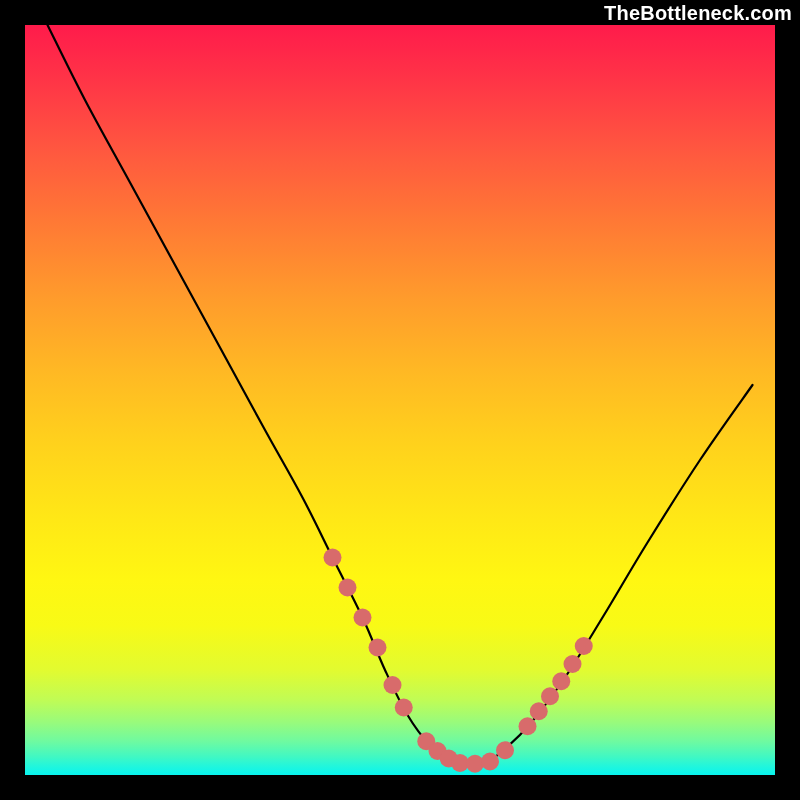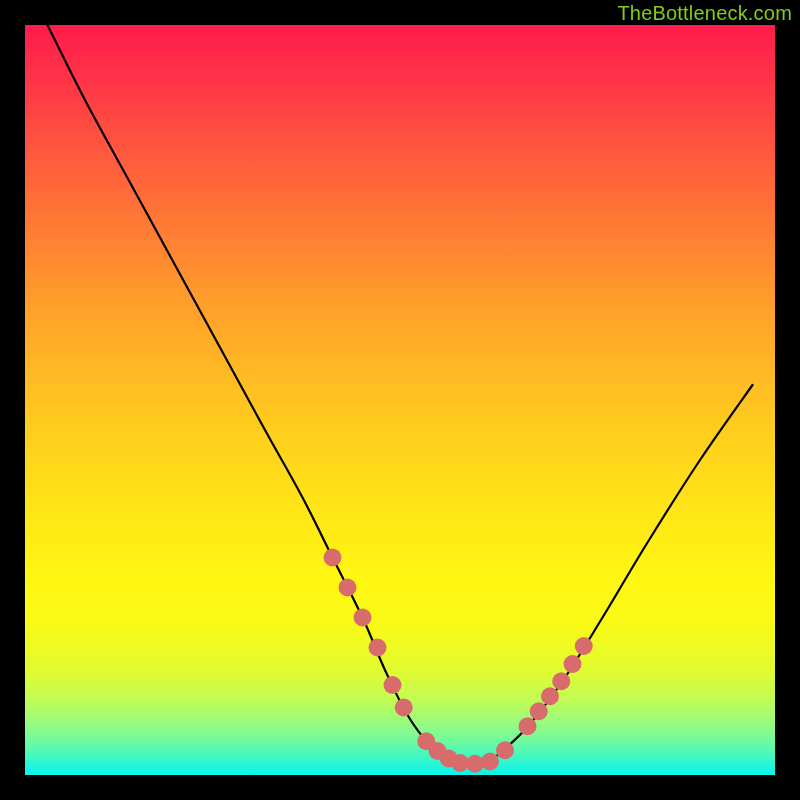--- a/index.html
+++ b/index.html
@@ -8,23 +8,23 @@
     height: 800px;
     background: #000;
     font-family: Arial, Helvetica, sans-serif;
     position: relative;
     overflow: hidden;
   }
   .watermark {
     position: absolute;
     top: 2px;
     right: 8px;
-    color: #84cc16;
+    color: #ffffff;
     font-size: 20px;
-    font-weight: 400;
+    font-weight: 700;
     letter-spacing: 0.2px;
     z-index: 10;
   }
   .plot-area {
     position: absolute;
     left: 25px;
     top: 25px;
     width: 750px;
     height: 750px;
     overflow: hidden;

